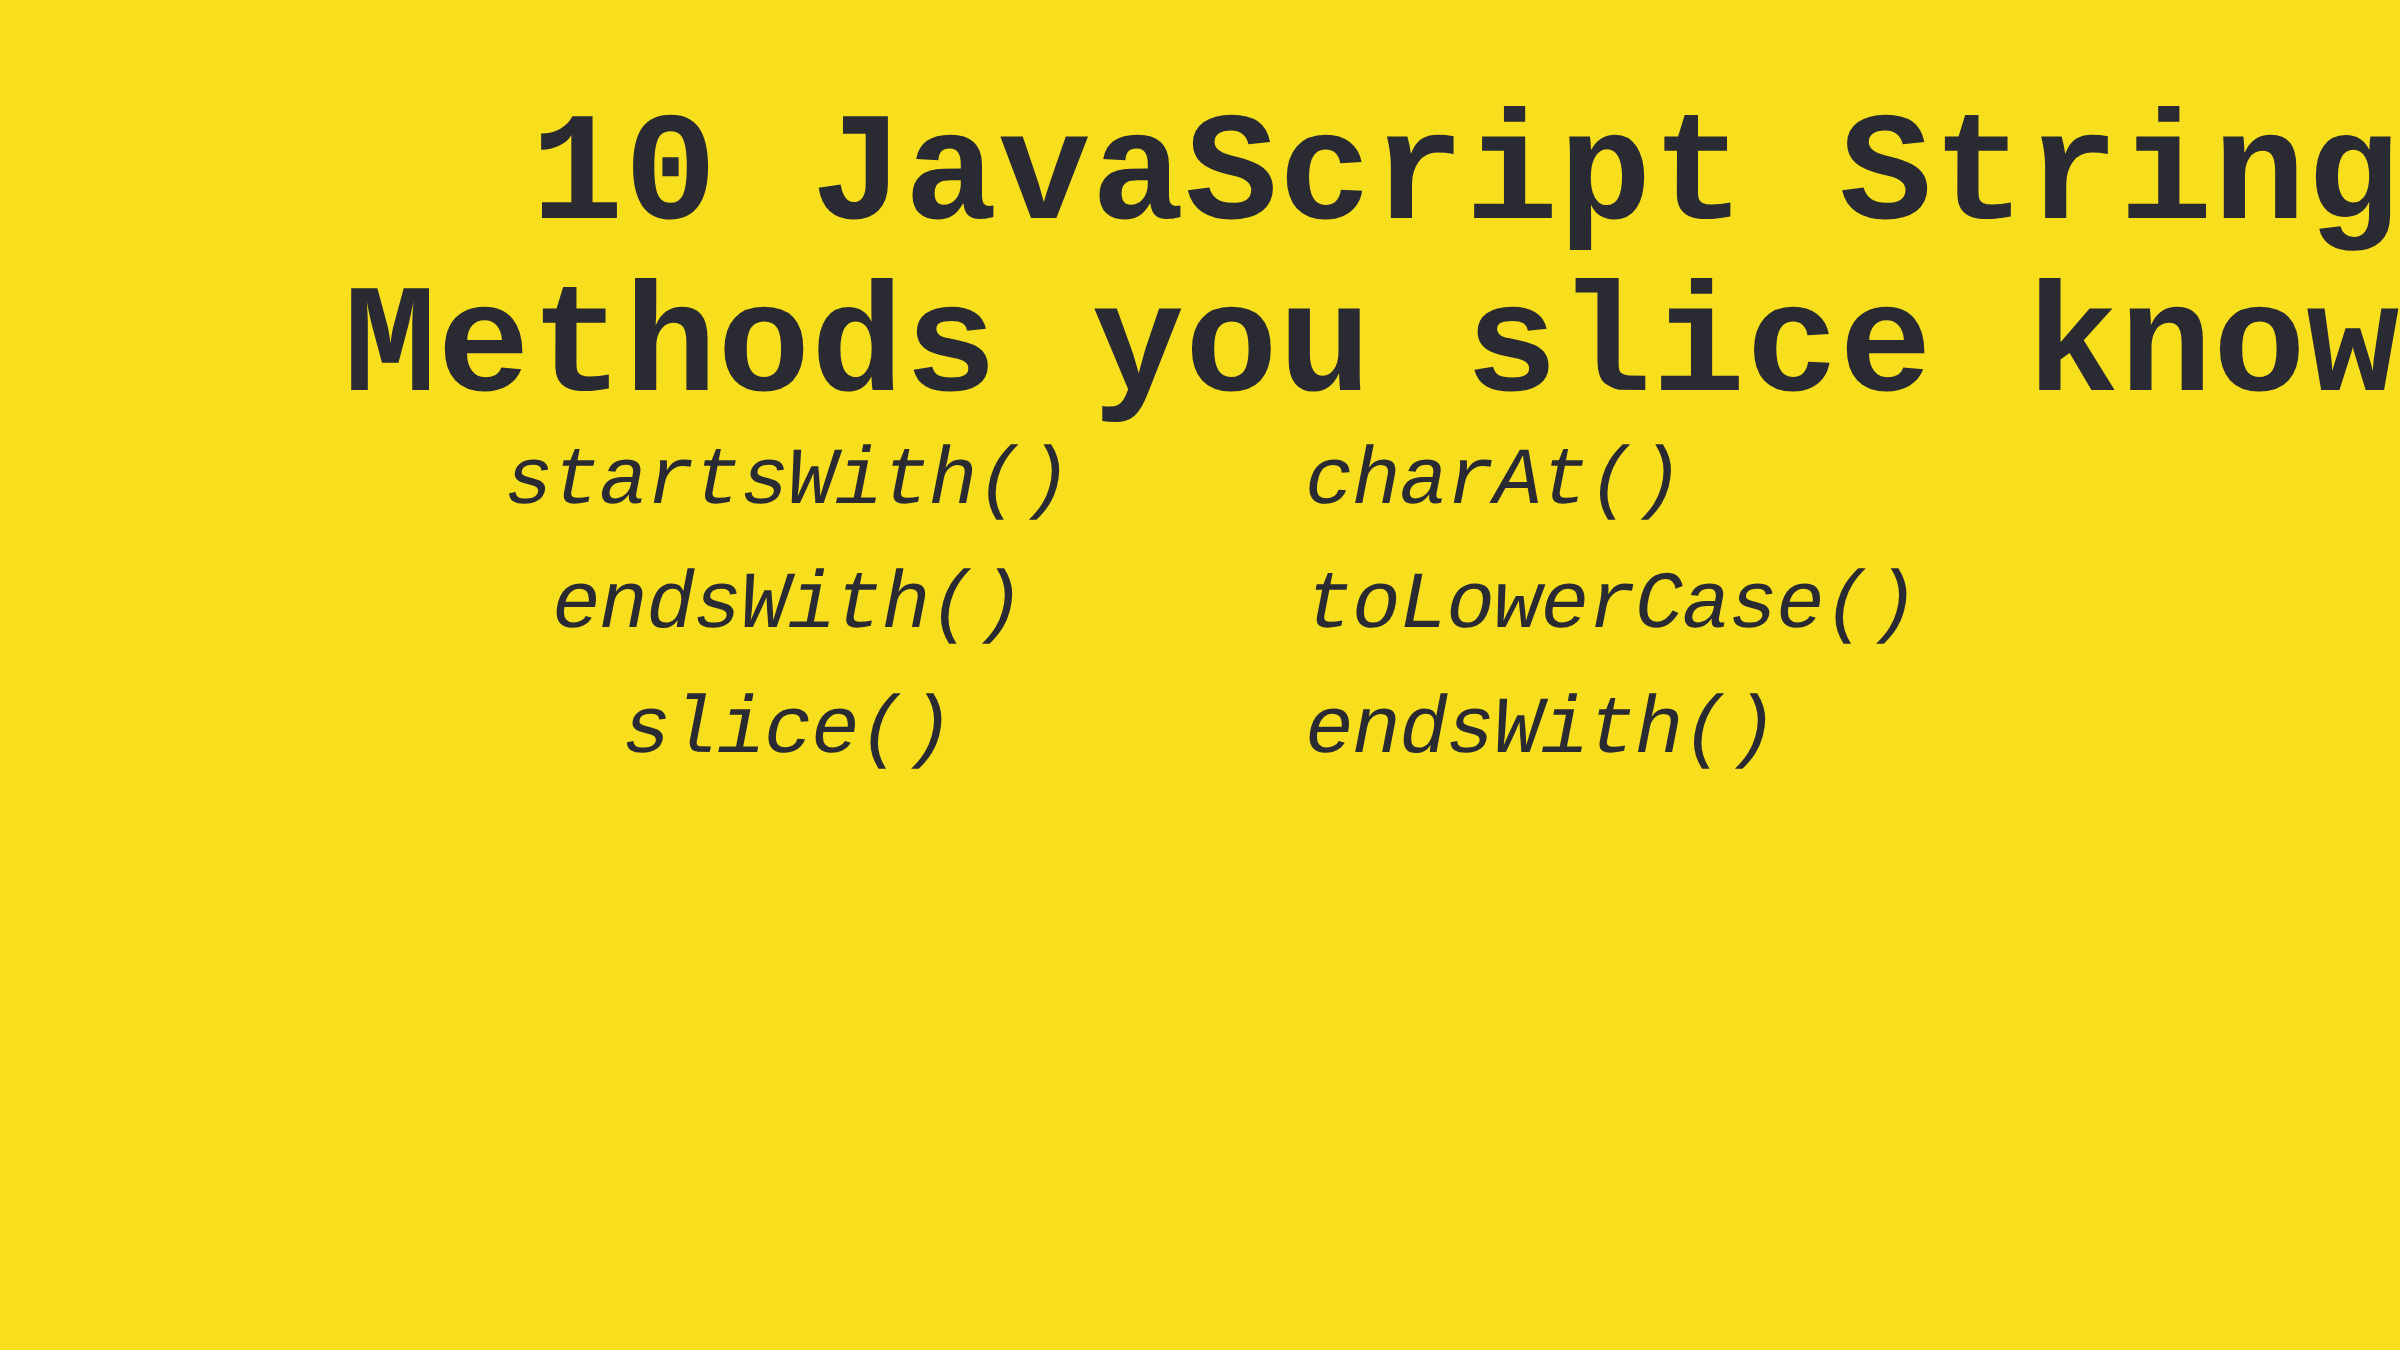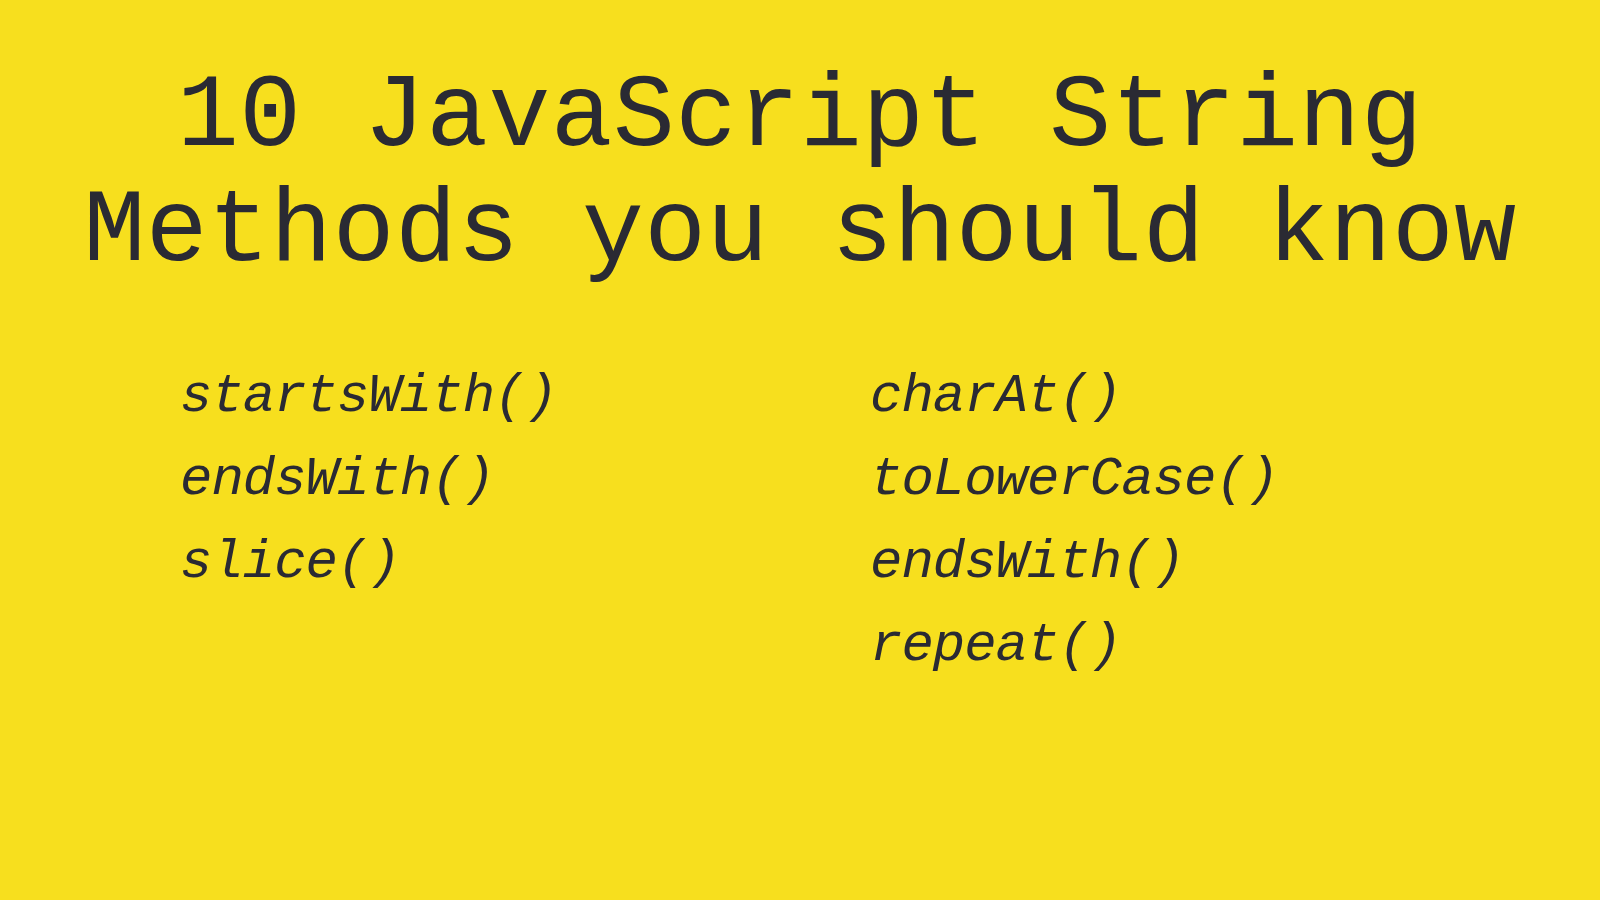--- a/index.html
+++ b/index.html
@@ -16,66 +16,65 @@
       overflow: hidden;
     }
     .container {
       width: 100%;
       height: 100%;
       display: flex;
       flex-direction: column;
       padding-top: 60px;
     }
     .title {
-      text-align: center;
+      text-align: right;
       font-size: 103px;
-      font-weight: normal;
+      font-weight: bold;
       line-height: 1.12;
       letter-spacing: 0.5px;
-      margin-bottom: 75px;
     }
     .columns {
       display: flex;
       flex-direction: row;
       justify-content: flex-start;
       padding-left: 180px;
     }
     .col {
       display: flex;
       flex-direction: column;
       gap: 21px;
     }
     .col-left {
       width: 690px;
+      text-align: center;
     }
     .col-right {
       width: 600px;
     }
     .method {
       font-size: 54px;
       font-style: italic;
       font-weight: 400;
       line-height: 1.15;
       letter-spacing: -1px;
     }
   </style>
 </head>
 <body>
 
 <div class="container">
   <div class="title">
     <div>10 JavaScript String</div>
-    <div>Methods you should know</div>
+    <div>Methods you slice know</div>
   </div>
   <div class="columns">
     <div class="col col-left">
       <div class="method">startsWith()</div>
       <div class="method">endsWith()</div>
       <div class="method">slice()</div>
     </div>
     <div class="col col-right">
       <div class="method">charAt()</div>
       <div class="method">toLowerCase()</div>
       <div class="method">endsWith()</div>
-      <div class="method">repeat()</div>
     </div>
   </div>
 </div>
 
 </body></html>

